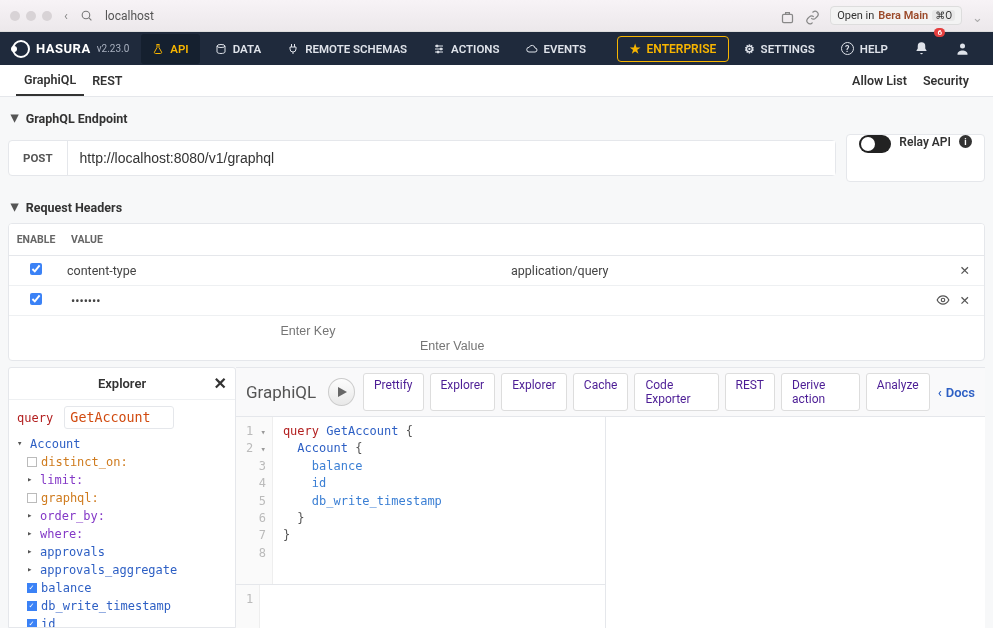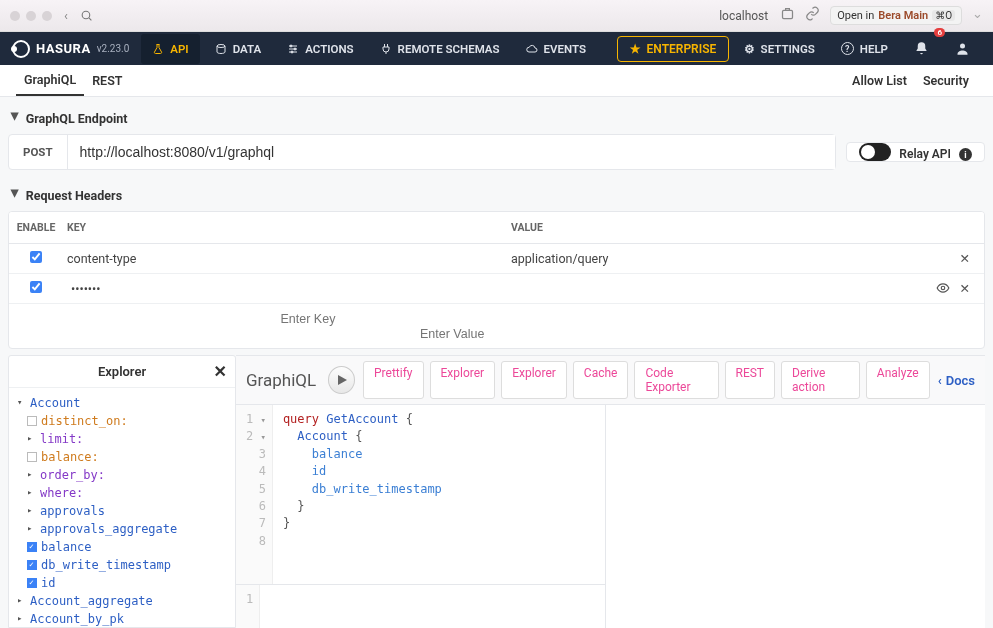--- a/index.html
+++ b/index.html
@@ -1,22 +1,22 @@
 <!DOCTYPE html>
 <html><head>
 <meta charset="utf-8">
 <style>
 * { box-sizing: border-box; margin: 0; padding: 0; }
 body { font-family: -apple-system, BlinkMacSystemFont, "Segoe UI", Roboto, sans-serif; font-size: 13px; color: #333; background: #fff; width: 993px; height: 628px; overflow: hidden; }
 .browser-bar { height: 32px; background: linear-gradient(#f7f3f6,#ece8eb); display: flex; align-items: center; padding: 0 10px; gap: 12px; border-bottom: 1px solid #ddd; }
 .traffic-lights { display: flex; gap: 6px; }
 .tl { width: 10px; height: 10px; border-radius: 50%; background: #d8d3d6; }
 .browser-nav-icon { color: #888; cursor: pointer; font-size: 13px; }
-.url-display { flex: 1; text-align: right; color: #555; font-size: 12px; }
-.browser-right { display: flex; align-items: flex-start; gap: 10px; }
+.url-display { flex: 1; text-align: left; color: #555; font-size: 12px; }
+.browser-right { display: flex; align-items: flex-end; gap: 10px; }
 .open-in { background: #f3f3f3; border: 1px solid #ddd; border-radius: 4px; padding: 2px 6px; font-size: 11px; display: flex; align-items: center; gap: 4px; }
 .open-in b { color: #9b4a2a; font-weight: 600; }
 .kbd { background: #e8e8e8; border-radius: 3px; padding: 0 3px; font-size: 10px; }
 
 .top-nav { height: 33px; background: #1f2a3c; display: flex; align-items: center; padding: 0 12px; color: #fff; font-size: 12px; gap: 4px; }
 .logo { display: flex; align-items: center; gap: 6px; font-weight: 700; letter-spacing: .5px; font-size: 13px; }
 .logo-mark { width: 18px; height: 18px; border: 2px solid #fff; border-radius: 50%; position: relative; }
 .logo-mark::after { content:''; position:absolute; width:6px; height:6px; background:#fff; border-radius:50%; top:4px; left:-3px; }
 .ver { font-size: 10px; color: #a8b0bf; margin-left: 2px; margin-right: 8px; }
 .nav-btn { display: flex; align-items: center; gap: 6px; padding: 8px 11px; color: #dfe3ea; cursor: pointer; font-weight: 600; font-size: 11.5px; }
@@ -26,28 +26,28 @@
 .notif { position: relative; }
 .notif-badge { position: absolute; top: -5px; right: -5px; background: #e53e3e; color:#fff; font-size:8px; border-radius: 6px; padding: 0 3px; }
 
 .sub-nav { height: 32px; background: #fff; border-bottom: 1px solid #e5e7eb; display: flex; align-items: center; padding: 0 16px; font-size: 12.5px; }
 .sub-tab { padding: 0 8px; height: 100%; display: flex; align-items: center; color: #333; cursor: pointer; font-weight: 600; }
 .sub-tab.active { border-bottom: 2px solid #333; }
 .sub-right { margin-left: auto; display: flex; }
 
 .content { background: #f7f8f9; padding: 8px 8px 0 8px; height: calc(628px - 32px - 33px - 32px); overflow: hidden; display:flex; flex-direction:column; }
 
-.section-head { display: flex; align-items: flex-start; gap: 6px; padding: 6px 4px 8px; font-weight: 700; font-size: 12.5px; color: #333; }
+.section-head { display: flex; align-items: center; gap: 6px; padding: 6px 4px 8px; font-weight: 700; font-size: 12.5px; color: #333; }
 .chev { display:inline-block; transform: rotate(90deg); font-size:10px; color:#555; }
 
 .endpoint-row { display: flex; gap: 10px; align-items: center; margin-bottom: 12px; }
 .endpoint-box { flex: 1; display: flex; background: #fff; border: 1px solid #e5e7eb; border-radius: 4px; height: 36px; }
 .method { padding: 0 14px; border-right: 1px solid #e5e7eb; display:flex; align-items:center; font-weight:700; font-size:11.5px; color:#555; }
 .endpoint-url { flex:1; border:none; padding:0 12px; font-size:14px; color:#333; }
-.toggle-wrap { display:flex; align-items:flex-end; gap:8px; background:#fff; border:1px solid #e5e7eb; border-radius:4px; height:20px; padding:0 12px; font-size:12px; font-weight:600; }
+.toggle-wrap { display:flex; align-items:flex-start; gap:8px; background:#fff; border:1px solid #e5e7eb; border-radius:4px; height:48px; padding:0 12px; font-size:12px; font-weight:600; }
 .toggle { width:32px; height:18px; background:#222; border-radius:10px; position:relative; cursor:pointer; }
 .toggle::after { content:''; position:absolute; width:14px; height:14px; background:#fff; border-radius:50%; top:2px; left:2px; }
 .info-icon { width:13px; height:13px; border-radius:50%; background:#333; color:#fff; display:inline-flex; align-items:center; justify-content:center; font-size:9px; font-weight:700; }
 
 .headers-table { background:#fff; border:1px solid #e5e7eb; border-radius:4px; overflow:hidden; }
 .ht-head { display:flex; background:#fff; border-bottom:1px solid #e5e7eb; font-size:10.5px; font-weight:700; color:#666; padding:9px 0; }
 .ht-row { display:flex; border-bottom:1px solid #eef0f2; font-size:12.5px; color:#444; padding:7px 0; align-items:center; }
 .ht-row:last-child { border-bottom:none;flex-direction:column; }
 .col-enable { width:54px; text-align:center; }
 .col-key { width:440px; padding-left:4px; }
@@ -70,21 +70,21 @@
 .tree-item .cb.checked { background:#3b82f6; border-color:#3b82f6; position:relative; }
 .tree-item .cb.checked::after { content:'✓'; color:#fff; font-size:8px; position:absolute; top:-2px; left:1px; }
 .expander { font-size:9px; color:#555; width:9px; display:inline-block; }
 .indent1 { padding-left:10px; }
 
 .graphiql { flex:1; display:flex; flex-direction:column; background:#fff; border-top:1px solid #e5e7eb; }
 .giql-bar { display:flex; align-items:center; gap:8px; padding:5px 10px; border-bottom:1px solid #e5e7eb; background:#f9f9fa; }
 .giql-title { font-size:17px; font-weight:400; color:#555; margin-right:4px; }
 .play { width:28px; height:28px; border-radius:50%; background:linear-gradient(#fdfdfd,#e8e8e8); border:1px solid #ccc; display:flex; align-items:center; justify-content:center; cursor:pointer; }
 .play-tri { width:0; height:0; border-left:9px solid #666; border-top:5px solid transparent; border-bottom:5px solid transparent; margin-left:2px; }
-.pill { background:#fff; border:1px solid #ddd; border-radius:3px; padding:4px 10px; font-size:12px; color:#ec4899; cursor:pointer; }
+.pill { background:#fff; border:1px solid #ddd; border-radius:3px; padding:4px 10px; font-size:12px; color:#4c1d95; cursor:pointer; }
 .docs-btn { margin-left:auto; color:#2d5fc4; display:flex; align-items:center; gap:4px; font-weight:600; }
 
 .editor-wrap { flex:1; display:flex; min-height:0; }
 .editor { width:370px; display:flex; flex-direction:column; border-right:1px solid #e5e7eb; }
 .code-area { flex:1; display:flex; font-family:Menlo,Consolas,monospace; font-size:12px; overflow:auto; }
 .gutter { background:#fafafa; color:#bbb; text-align:right; padding:6px 6px 6px 10px; user-select:none; border-right:1px solid #eee; line-height:1.45; }
 .gutter .fold { color:#999; font-size:9px; }
 .code { padding:6px 10px; line-height:1.45; white-space:pre; }
 .kw { color:#b32121; }
 .typ { color:#2d5fc4; }
@@ -149,34 +149,34 @@
   </div>
   <div class="nav-btn">
     <svg width="12" height="12" viewBox="0 0 24 24" fill="none" stroke="currentColor" stroke-width="2">
         <ellipse cx="12" cy="6" rx="8" ry="3"></ellipse>
         <path d="M4 6v12c0 1.7 3.6 3 8 3s8-1.3 8-3V6"></path>
       </svg>
     <span>DATA</span>
   </div>
   <div class="nav-btn">
     <svg width="12" height="12" viewBox="0 0 24 24" fill="none" stroke="currentColor" stroke-width="2">
+        <path d="M9 2v6M15 2v6M6 8h12v4a6 6 0 0 1-12 0V8zM12 18v4"></path>
+      </svg>
+    <span>REMOTE SCHEMAS</span>
+  </div>
+  <div class="nav-btn">
+    <svg width="12" height="12" viewBox="0 0 24 24" fill="none" stroke="currentColor" stroke-width="2">
         <line x1="4" y1="6" x2="20" y2="6"></line>
         <line x1="4" y1="12" x2="20" y2="12"></line>
         <line x1="4" y1="18" x2="20" y2="18"></line>
         <circle cx="8" cy="6" r="2" fill="currentColor"></circle>
         <circle cx="16" cy="12" r="2" fill="currentColor"></circle>
         <circle cx="10" cy="18" r="2" fill="currentColor"></circle>
       </svg>
     <span>ACTIONS</span>
-  </div>
-  <div class="nav-btn">
-    <svg width="12" height="12" viewBox="0 0 24 24" fill="none" stroke="currentColor" stroke-width="2">
-        <path d="M9 2v6M15 2v6M6 8h12v4a6 6 0 0 1-12 0V8zM12 18v4"></path>
-      </svg>
-    <span>REMOTE SCHEMAS</span>
   </div>
   <div class="nav-btn">
     <svg width="12" height="12" viewBox="0 0 24 24" fill="none" stroke="currentColor" stroke-width="2">
         <path d="M18 18a4 4 0 0 0 0-8 6 6 0 0 0-11.5-1.5A4.5 4.5 0 0 0 6 18h12z"></path>
       </svg>
     <span>EVENTS</span>
   </div>
   <div class="nav-spacer"></div>
   <div class="enterprise">
     <span>★</span>
@@ -243,21 +243,20 @@
     </div>
   </div>
 
   <div class="section-head">
     <span class="chev">▶</span>
     <span>Request Headers</span>
   </div>
   <div class="headers-table">
     <div class="ht-head">
       <div class="col-enable">ENABLE</div>
-      <div class="col-key">KEY</div>
       <div class="col-val">VALUE</div>
     </div>
     <div class="ht-row">
       <div class="col-enable"><input type="checkbox" checked="" style=""></div>
       <div class="col-key">content-type</div>
       <div class="col-val">application/query</div>
       <div class="col-act">
           <span>✕</span>
         </div>
     </div>
@@ -283,36 +282,40 @@
   </div>
 
   <div class="ide">
 
     <div class="explorer">
       <div class="explorer-head">
         <span>Explorer</span>
         <span class="explorer-close">✕</span>
       </div>
       <div class="explorer-body">
+        <div style="margin-bottom:6px;">
+          <span class="query-label">query</span>
+          <input class="op-name" value="GetAccount" style="">
+        </div>
         <div class="tree-item">
             <span class="expander">▾</span>
             <span>Account</span>
           </div>
         <div id="explorer-args">
             <div class="tree-item indent1 orange">
               <span class="cb"></span>
               <span>distinct_on:</span>
             </div>
             <div class="tree-item indent1 purple">
               <span class="expander">▸</span>
               <span>limit:</span>
             </div>
             <div class="tree-item indent1 orange">
               <span class="cb"></span>
-              <span>balance:</span>
+              <span>graphql:</span>
             </div>
             <div class="tree-item indent1 purple">
               <span class="expander">▸</span>
               <span>order_by:</span>
             </div>
             <div class="tree-item indent1 purple">
               <span class="expander">▸</span>
               <span>where:</span>
             </div>
           </div>

